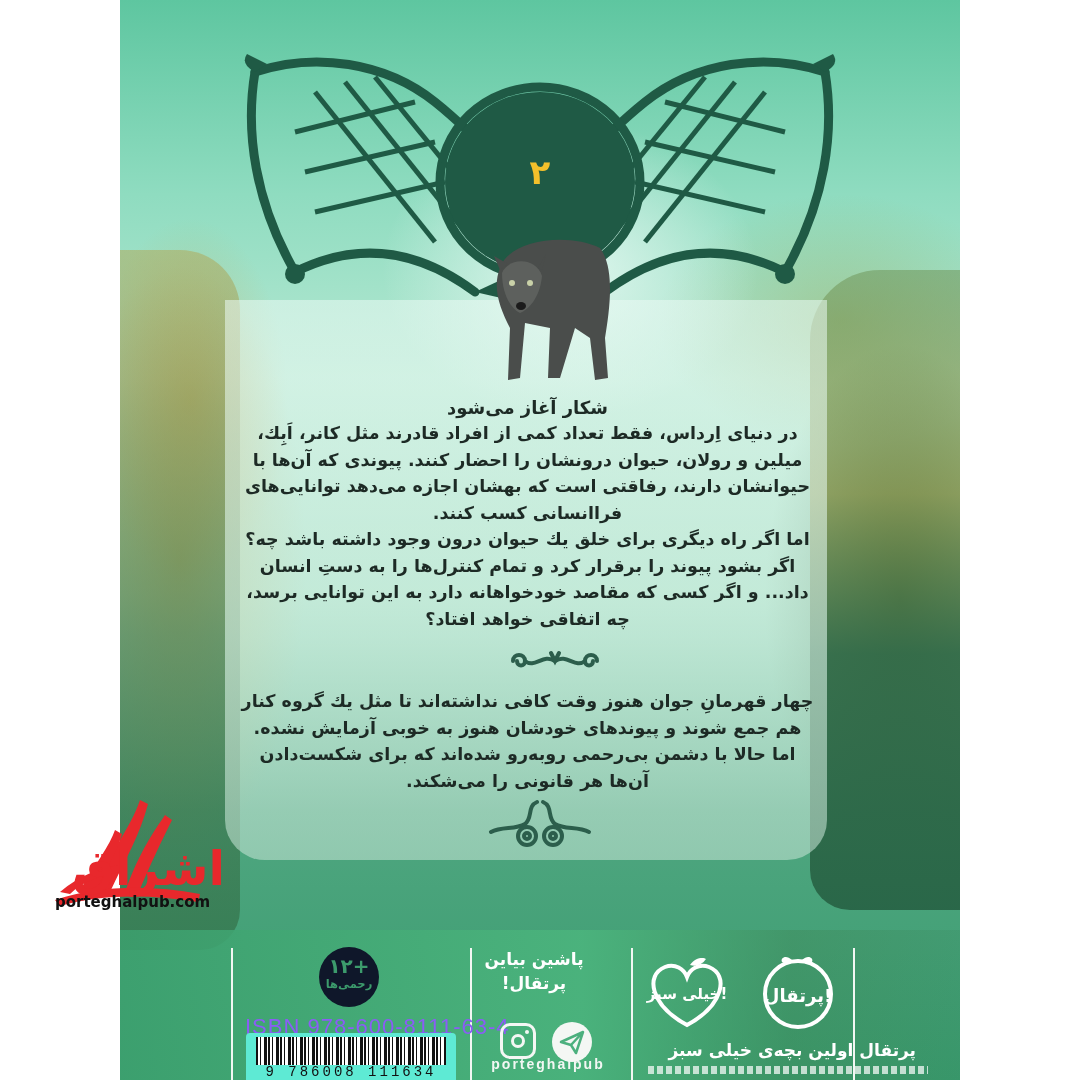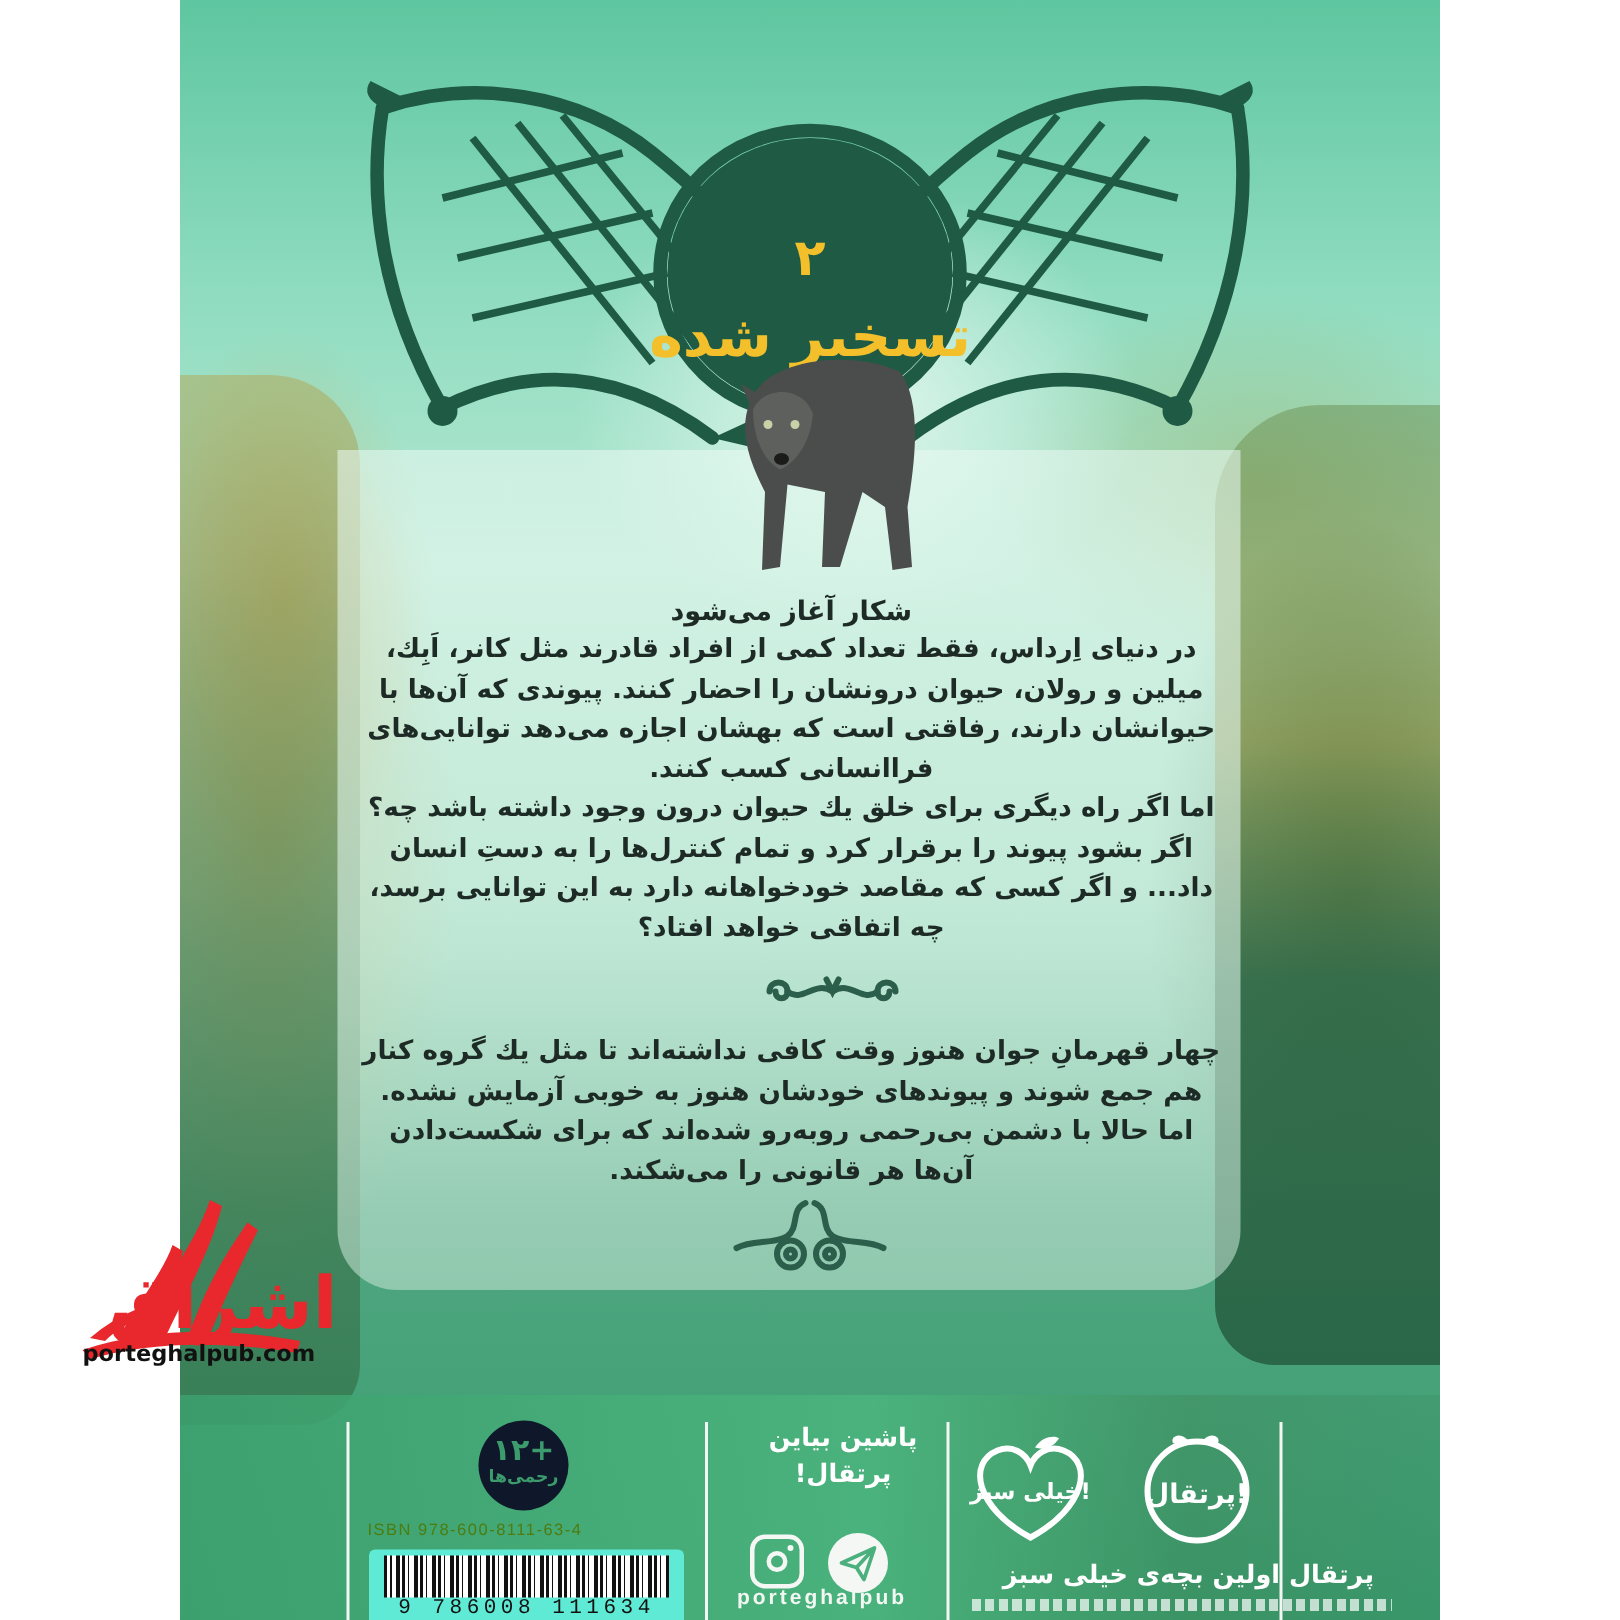--- a/index.html
+++ b/index.html
@@ -38,27 +38,27 @@
   .divider1 { position:absolute; left:505px; top:647px; width:100px; height:26px; }
   .divider2 { position:absolute; left:487px; top:798px; width:106px; height:50px; }
 
   .bottom-band { position:absolute; left:120px; top:930px; width:840px; height:150px;
     background: linear-gradient(90deg, rgba(60,160,110,0.85), rgba(75,180,125,0.9) 55%, rgba(60,130,80,0.35) 80%, rgba(40,100,60,0.1)); }
   .vline { position:absolute; width:2px; background:#f2f7f3; top:948px; height:132px; }
 
   .age-badge { position:absolute; left:319px; top:947px; width:60px; height:60px; border-radius:50%; background:#0f172a; color:#3c9b6c; text-align:center; }
   .age-num { display:block; font-weight:bold; font-size:20px; line-height:22px; padding-top:8px; direction:rtl; }
   .age-label { display:block; font-weight:bold; font-size:11.5px; line-height:14px; direction:rtl; }
-  .isbn { position:absolute; left:245px; top:1014px; font-family:"Liberation Sans", sans-serif; font-size:11px; color:#4d7c0f; letter-spacing:1px; }
+  .isbn { position:absolute; left:245px; top:1014px; font-family:"Liberation Sans", sans-serif; font-size:22px; color:#8b5cf6; letter-spacing:1px; }
   .barcode { position:absolute; left:246px; top:1033px; width:210px; height:47px; background:#5eead4; border-radius:4px 4px 0 0; }
   .barcode-bars { position:absolute; left:10px; right:10px; top:4px; height:28px;
     background: repeating-linear-gradient(90deg, #111 0 2px, #fff 2px 4px, #111 4px 5px, #fff 5px 8px, #111 8px 11px, #fff 11px 12px); }
   .barcode-digits { position:absolute; left:0; right:0; bottom:0; text-align:center; font-family:"Liberation Mono", monospace; font-size:14px; letter-spacing:3px; color:#111; }
 
-  .social-title { position:absolute; left:482px; top:947px; width:160px; text-align:center; direction:rtl; color:#ffffff; font-weight:bold; font-size:17px; line-height:24px; }
+  .social-title { position:absolute; left:454px; top:947px; width:160px; text-align:center; direction:rtl; color:#ffffff; font-weight:bold; font-size:17px; line-height:24px; }
   .icon-ig { position:absolute; left:500px; top:1023px; width:36px; height:36px; border:3px solid #f4f7f4; border-radius:10px; box-sizing:border-box; }
   .icon-ig .lens { position:absolute; left:8px; top:8px; width:14px; height:14px; border:3px solid #f4f7f4; border-radius:50%; box-sizing:border-box; }
   .icon-ig .dot { position:absolute; right:4px; top:4px; width:4px; height:4px; background:#f4f7f4; border-radius:50%; }
   .icon-tg { position:absolute; left:552px; top:1022px; width:40px; height:40px; border-radius:50%; background:#f4f7f4; }
   .handle { position:absolute; left:488px; top:1056px; width:120px; text-align:center; font-family:"Liberation Sans", sans-serif; font-weight:bold; color:#f2f7f3; font-size:14px; letter-spacing:2px; }
 
   .logo-portegh { position:absolute; left:758px; top:950px; width:80px; height:80px; }
   .logo-kheili { position:absolute; left:640px; top:955px; width:95px; height:75px; }
   .slogan { position:absolute; left:640px; top:1040px; width:320px; text-align:right; padding-right:44px; box-sizing:border-box; direction:rtl; color:#ffffff; font-weight:bold; font-size:17px; }
   .slogan-sub { position:absolute; left:648px; top:1066px; width:280px; height:8px; background:repeating-linear-gradient(90deg, rgba(255,255,255,0.7) 0 6px, rgba(0,0,0,0) 6px 9px); }
@@ -105,21 +105,20 @@
   <g fill="#1f5a45">
     <path d="M20 30 q-15 -8 -8 -18 q10 5 20 10z"></path>
     <path d="M590 30 q15 -8 8 -18 q-10 5 -20 10z"></path>
     <circle cx="60" cy="232" r="10"></circle>
       <circle cx="550" cy="232" r="10"></circle>
     <path d="M240 250 l65 -30 l65 30 l-65 15z"></path>
   </g>
 </svg>
 <div style="position:absolute;left:235px;top:42px;width:610px;height:265px;">
   <div class="title-num">۲</div>
-  <div class="title">تسخیر شده</div>
 </div>
 
 <svg class="wolf" viewBox="0 0 140 165">
   <path d="M20 40 C30 10 90 5 120 20 C135 40 130 80 125 110 L128 150 L115 152 L110 110 L95 100 L80 150 L68 150 L70 100 L45 95 L40 150 L28 152 L30 100 C20 80 12 60 20 40z" fill="#4a4d4b"></path>
   <path d="M22 45 C28 30 55 28 62 48 C60 70 48 82 40 85 C30 80 22 65 22 45z" fill="#5d605d"></path>
   <circle cx="32" cy="55" r="3" fill="#c9d1a8"></circle>
   <circle cx="50" cy="55" r="3" fill="#c9d1a8"></circle>
   <ellipse cx="41" cy="78" rx="5" ry="4" fill="#1b1b1b"></ellipse>
   <path d="M20 42 L14 28 L28 36z" fill="#4a4d4b"></path>
   <path d="M58 40 L66 26 L62 42z" fill="#4a4d4b"></path>

